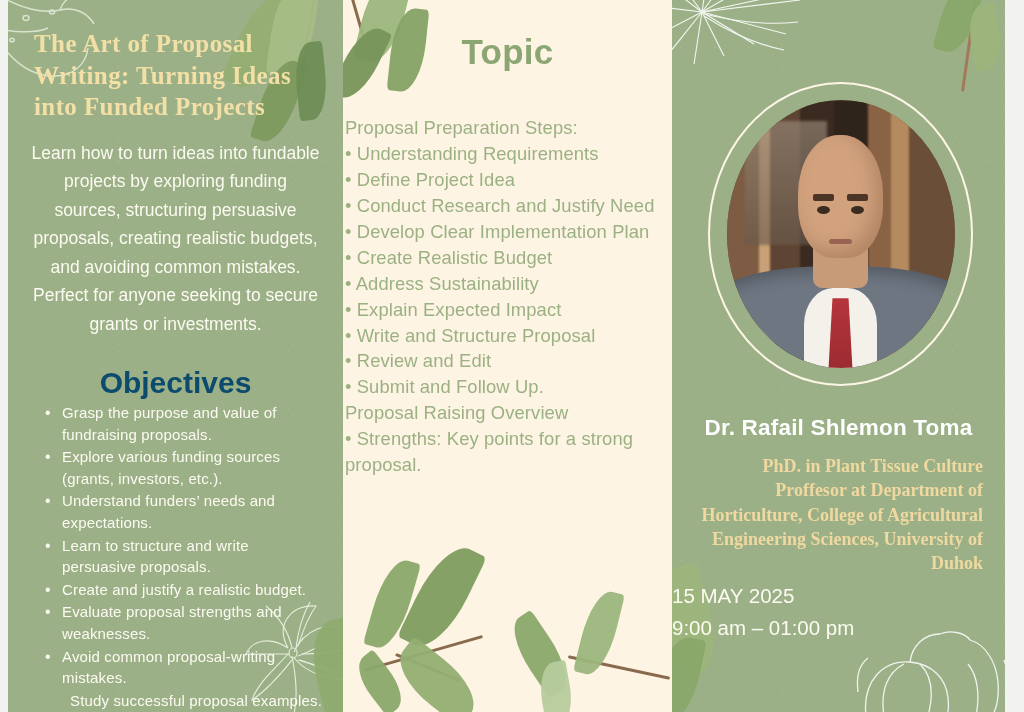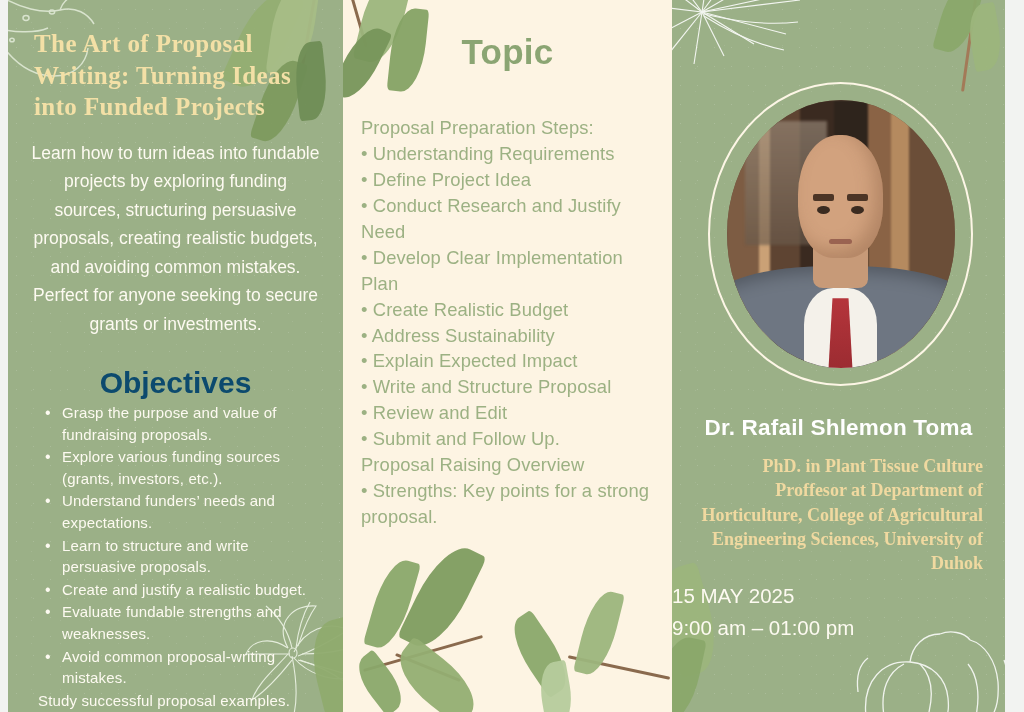--- a/index.html
+++ b/index.html
@@ -44,23 +44,23 @@
   #objectives-list{
     list-style:none;margin:0;padding:0 0 0 10px;
   }
   #objectives-list li{
     position:relative;color:#fdfaf1;font-size:15px;line-height:1.44;
     padding:0 0 1px 24px;letter-spacing:.15px;
   }
   #objectives-list li.bulleted::before{
     content:"\2022";position:absolute;left:7px;top:-1px;font-size:16px;
   }
-  #objectives-list li.nobullet{padding-left:0;}
-  
-  #center-inner{position:relative;z-index:3;padding:0 18px;}
+  #objectives-list li.nobullet{padding-left:0;margin-left:32px;}
+  
+  #center-inner{position:relative;z-index:3;padding:0 2px;}
   #topic-heading{
     font-size:35px;font-weight:bold;color:#8ba573;
     text-align:center;margin:32px 0 0;letter-spacing:.3px;
   }
   #topic-lines{margin:43px 0 0;}
   .topic-line{
     color:#9cb183;font-size:18.4px;line-height:1.41;letter-spacing:.1px;
     white-space:nowrap;
   }
   .topic-line.wrapline{white-space:normal;}
@@ -150,21 +150,21 @@
     <div id="left-inner">
       <h1 id="poster-title">The Art of Proposal Writing: Turning Ideas into Funded Projects</h1>
       <p id="intro-paragraph">Learn how to turn ideas into fundable projects by exploring funding sources, structuring persuasive proposals, creating realistic budgets, and avoiding common mistakes. Perfect for anyone seeking to secure grants or investments.</p>
       <h2 id="objectives-heading">Objectives</h2>
       <ul id="objectives-list">
           <li class="bulleted">Grasp the purpose and value of fundraising proposals.</li>
           <li class="bulleted">Explore various funding sources (grants, investors, etc.).</li>
           <li class="bulleted">Understand funders’ needs and expectations.</li>
           <li class="bulleted">Learn to structure and write persuasive proposals.</li>
           <li class="bulleted">Create and justify a realistic budget.</li>
-          <li class="bulleted">Evaluate fundable strengths and weaknesses.</li>
+          <li class="bulleted">Evaluate proposal strengths and weaknesses.</li>
           <li class="bulleted">Avoid common proposal-writing mistakes.</li>
           <li class="nobullet">Study successful proposal examples.</li>
           <li class="bulleted">Learn submission and follow-up strategies.</li>
         </ul>
     </div>
 
     <svg class="deco" style="left:228px;top:596px;width:130px;height:120px;" viewBox="0 0 130 120">
       <g stroke="#f3f8ec" fill="none" stroke-width="1.1" opacity=".85">
         <path d="M52 52 C38 26 58 8 80 10 C70 24 66 38 62 50"></path>
         <path d="M52 52 C34 40 16 44 10 58 C28 58 42 58 54 58"></path>

